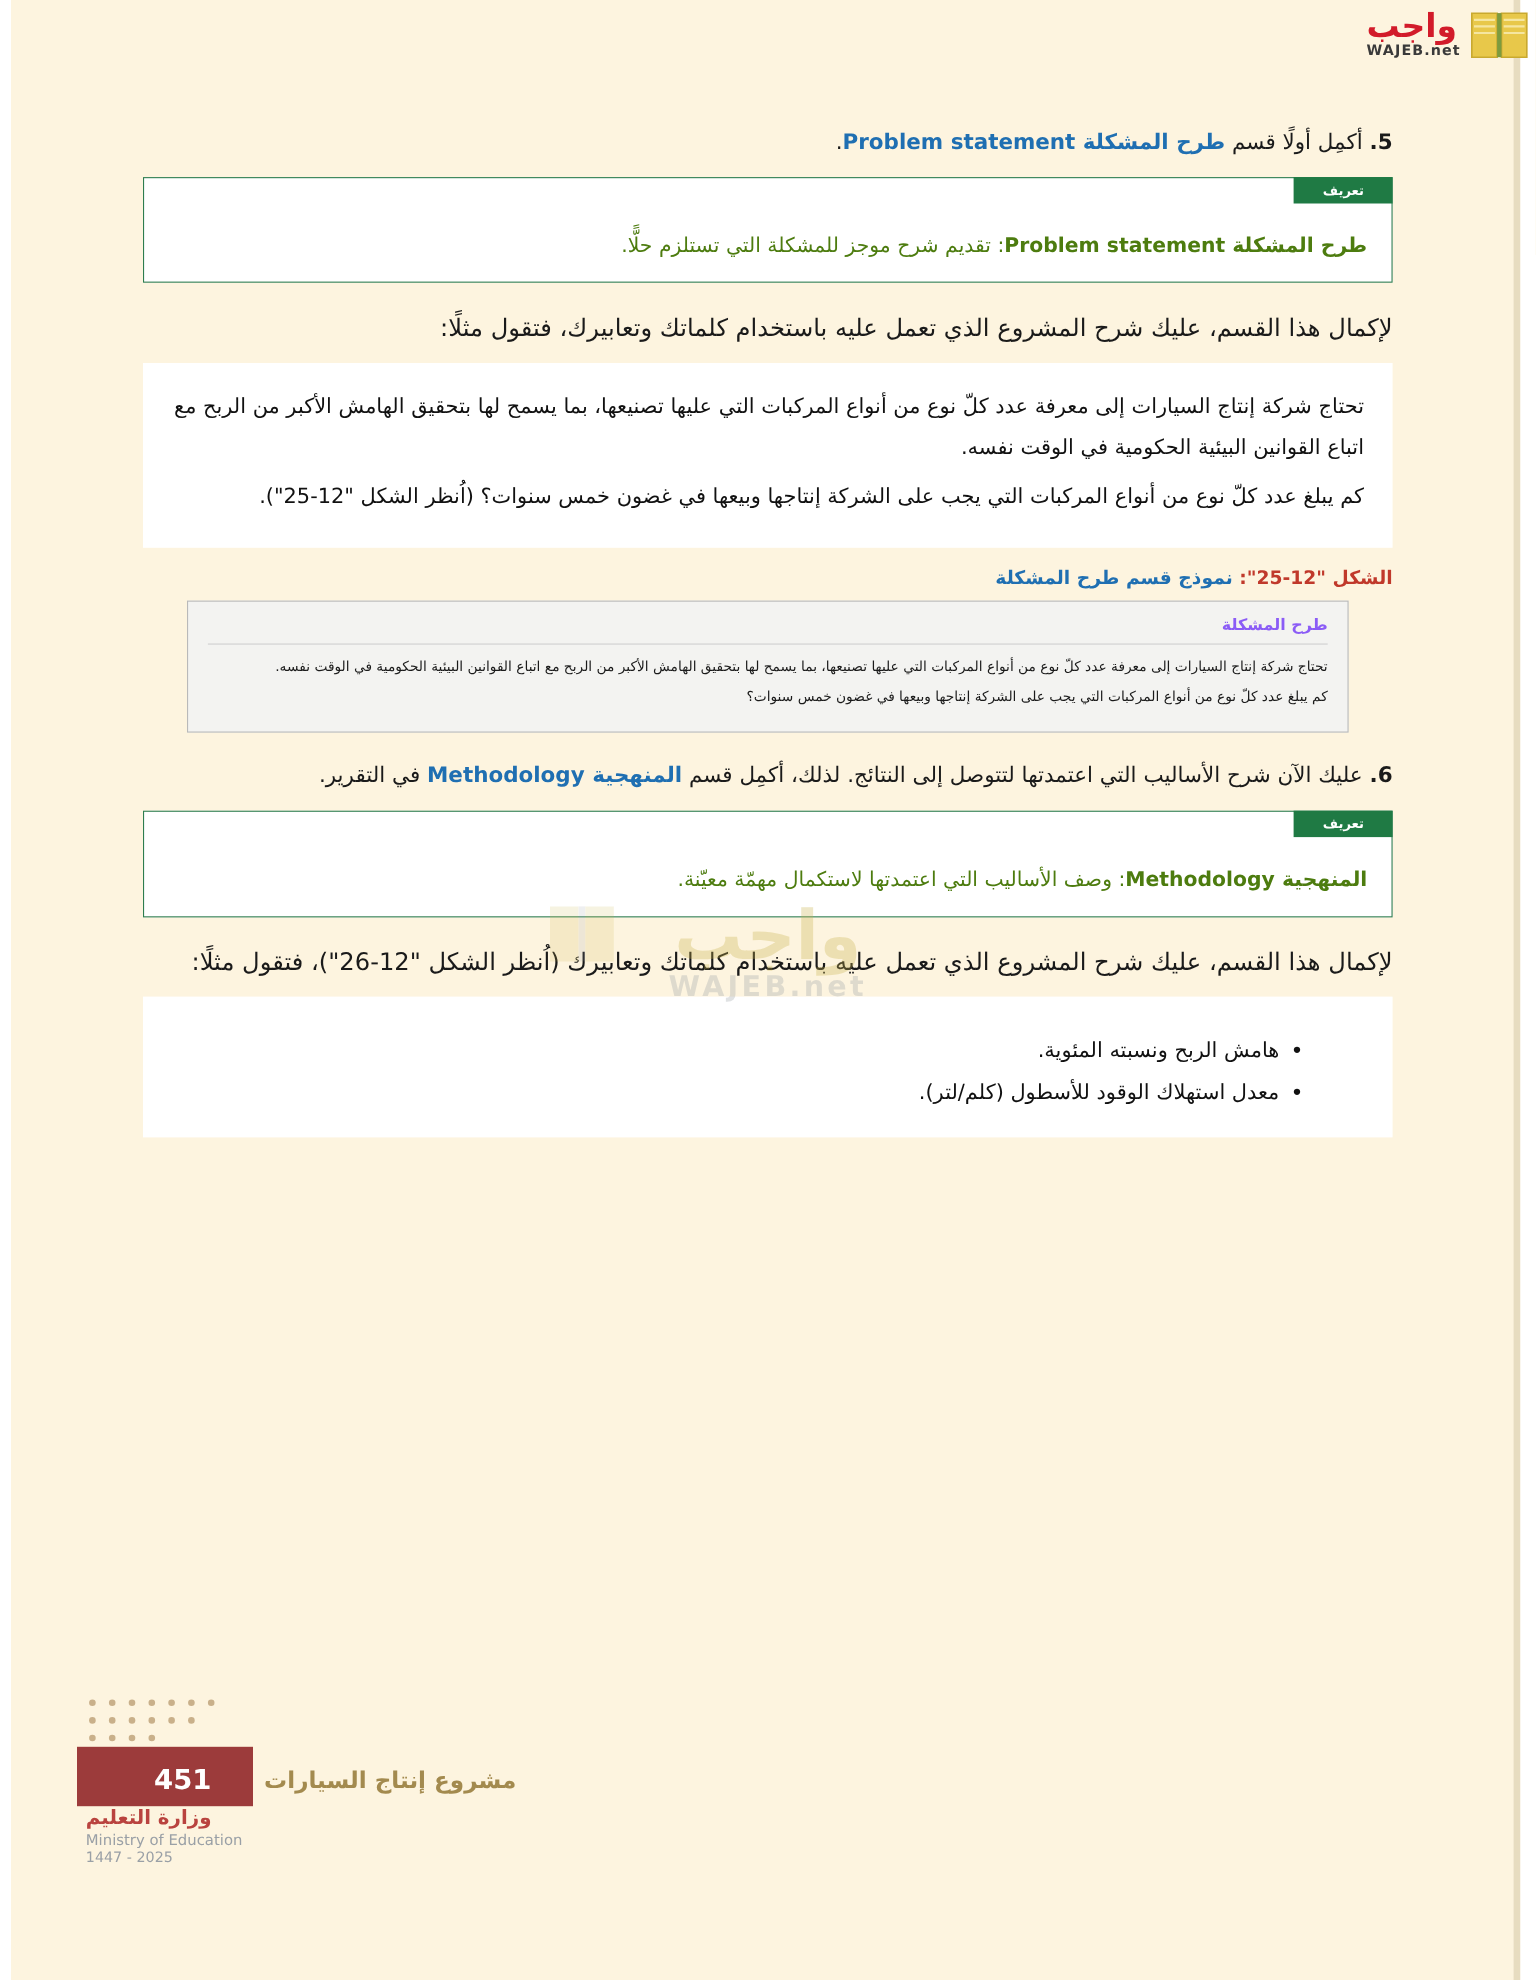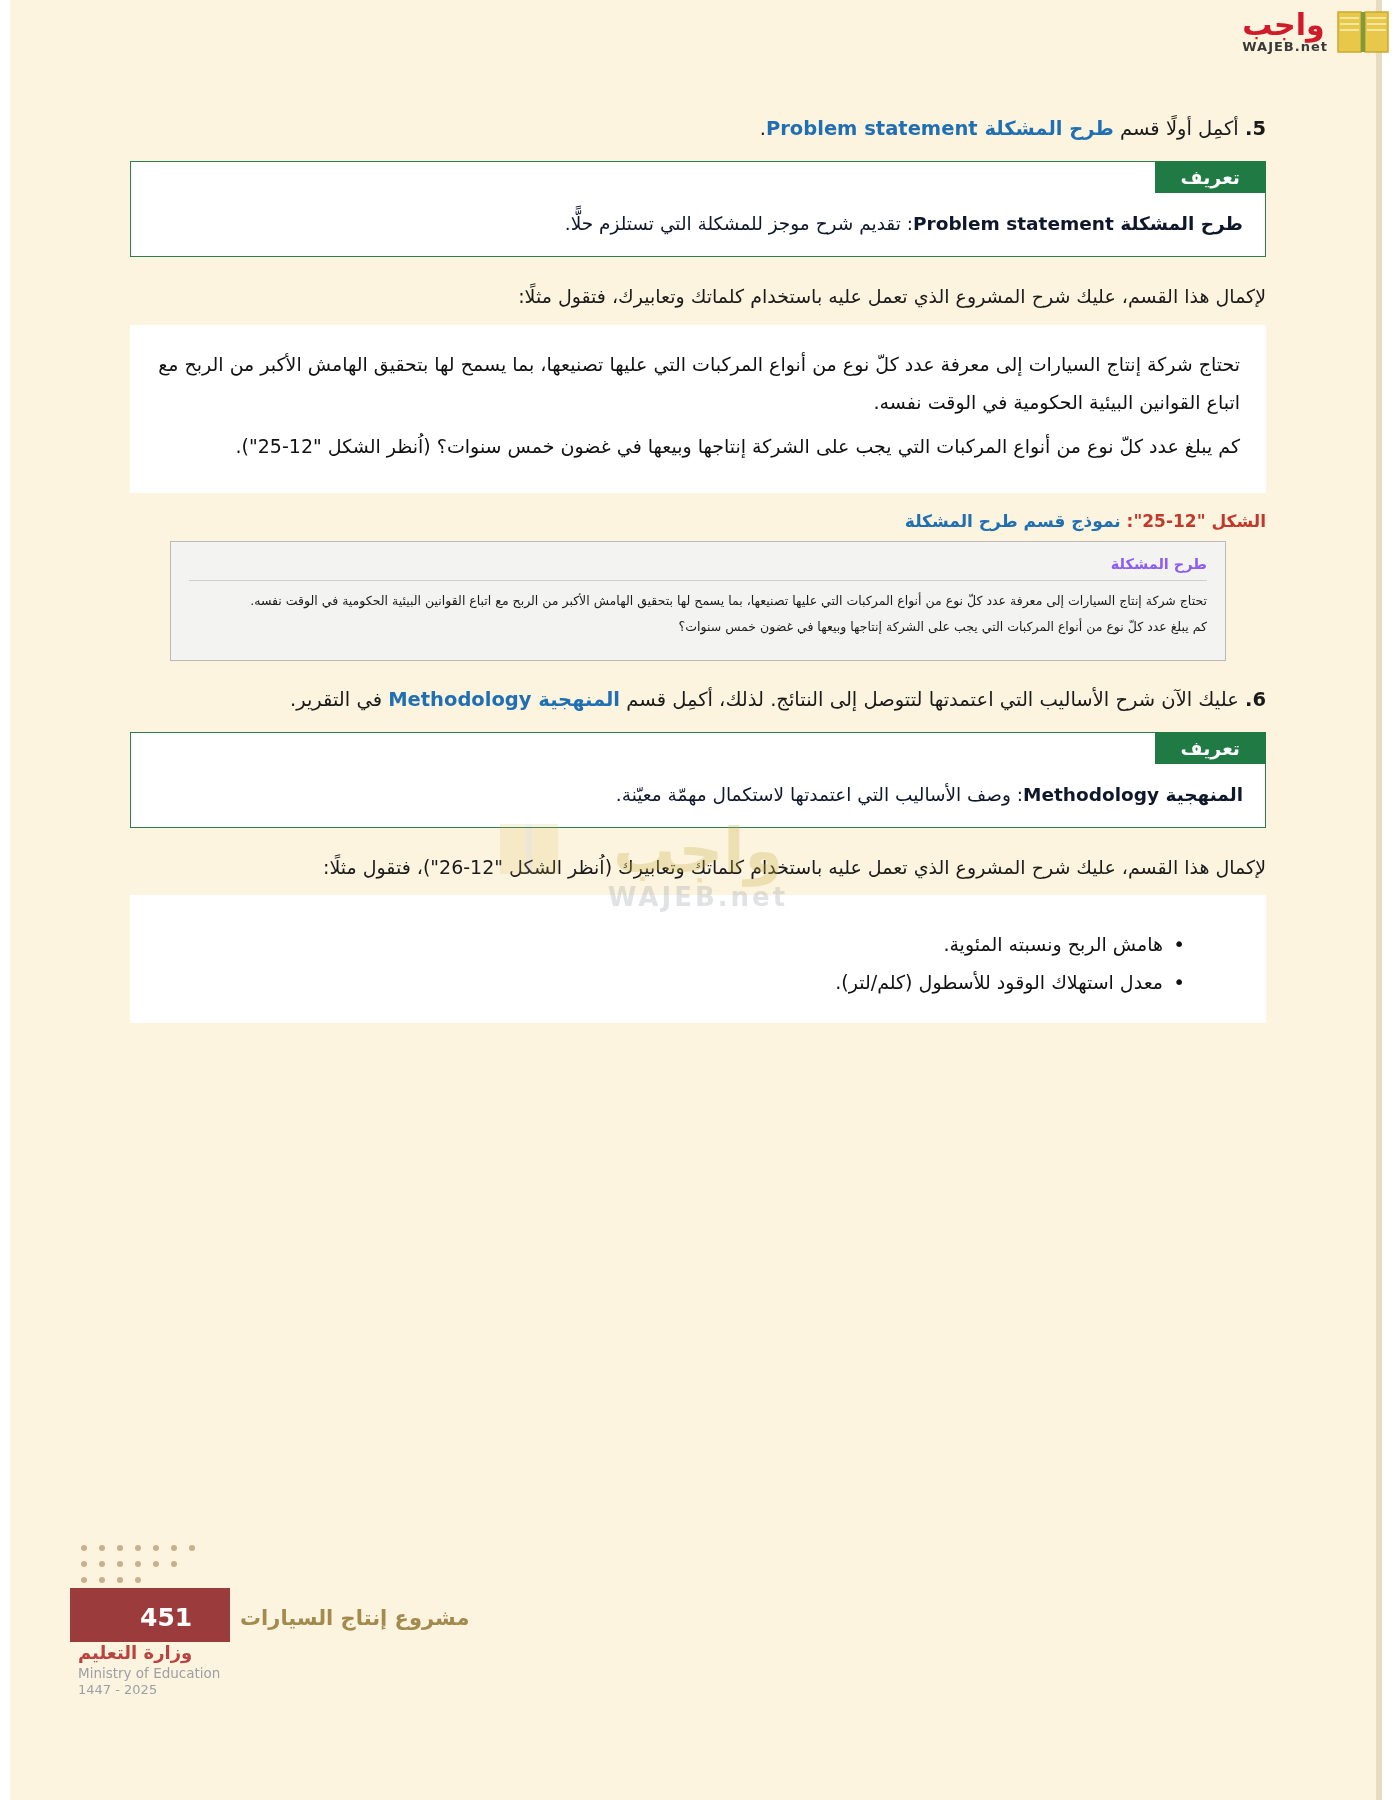--- a/index.html
+++ b/index.html
@@ -95,42 +95,42 @@
   
   .def-wrap {
     border: 1px solid #2e7d4f;
     background: #ffffff;
     margin: 8px 0 22px 0;
     position: relative;
   }
   .def-header {
     background: #1f7a44;
     color: #ffffff;
-    font-size: 19px;
+    font-size: 12px;
     font-weight: bold;
     padding: 5px 26px;
     display: inline-block;
     position: absolute;
     top: -1px;
     right: -1px;
   }
   .def-header-row {
     height: 32px;
   }
   .def-body {
     padding: 14px 22px 16px 22px;
     font-size: 18.5px;
     line-height: 1.75;
-    color: #0f172a;
+    color: #4d7c0f;
     text-align: right;
   }
   .def-body b { font-weight: bold; }
 
   .para {
-    font-size: 19px;
+    font-size: 22px;
     color: #1a1a1a;
     line-height: 1.85;
     margin: 16px 0 10px 0;
   }
 
   
   .example-box {
     background: #ffffff;
     padding: 20px 26px 22px 26px;
     font-size: 19px;

